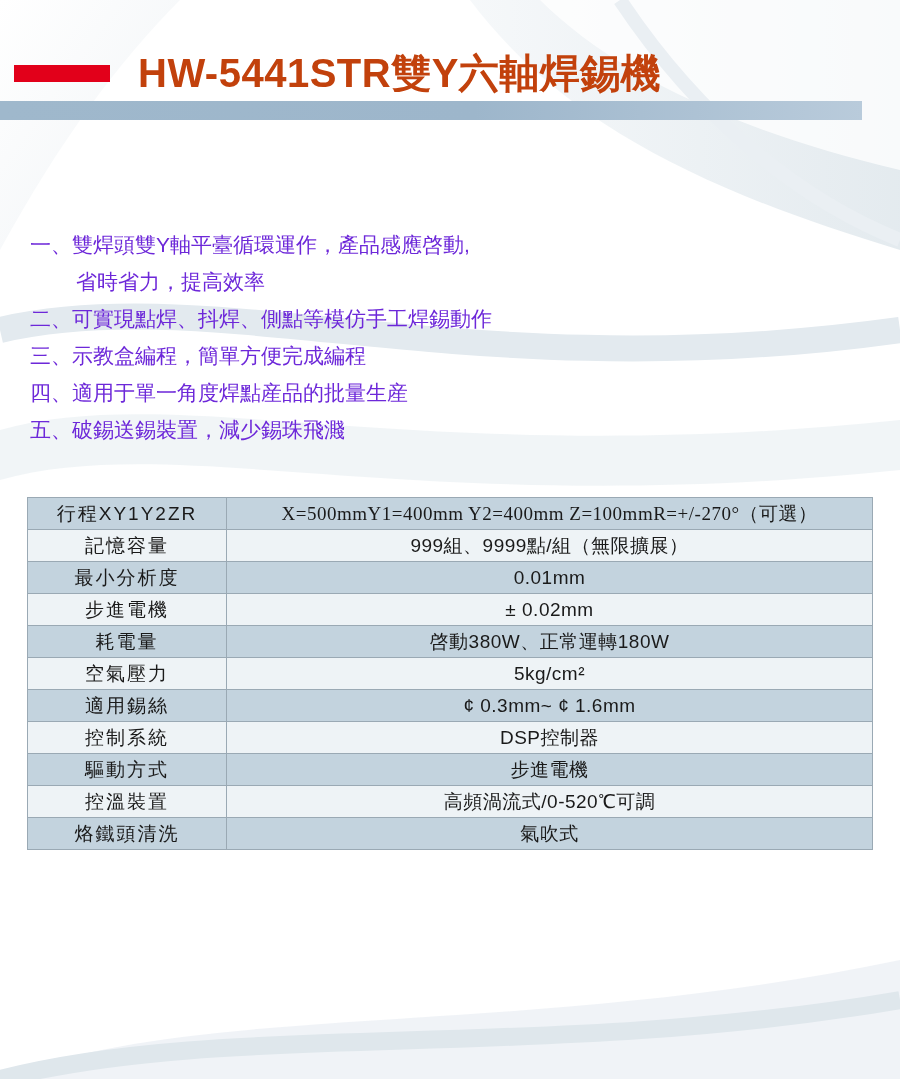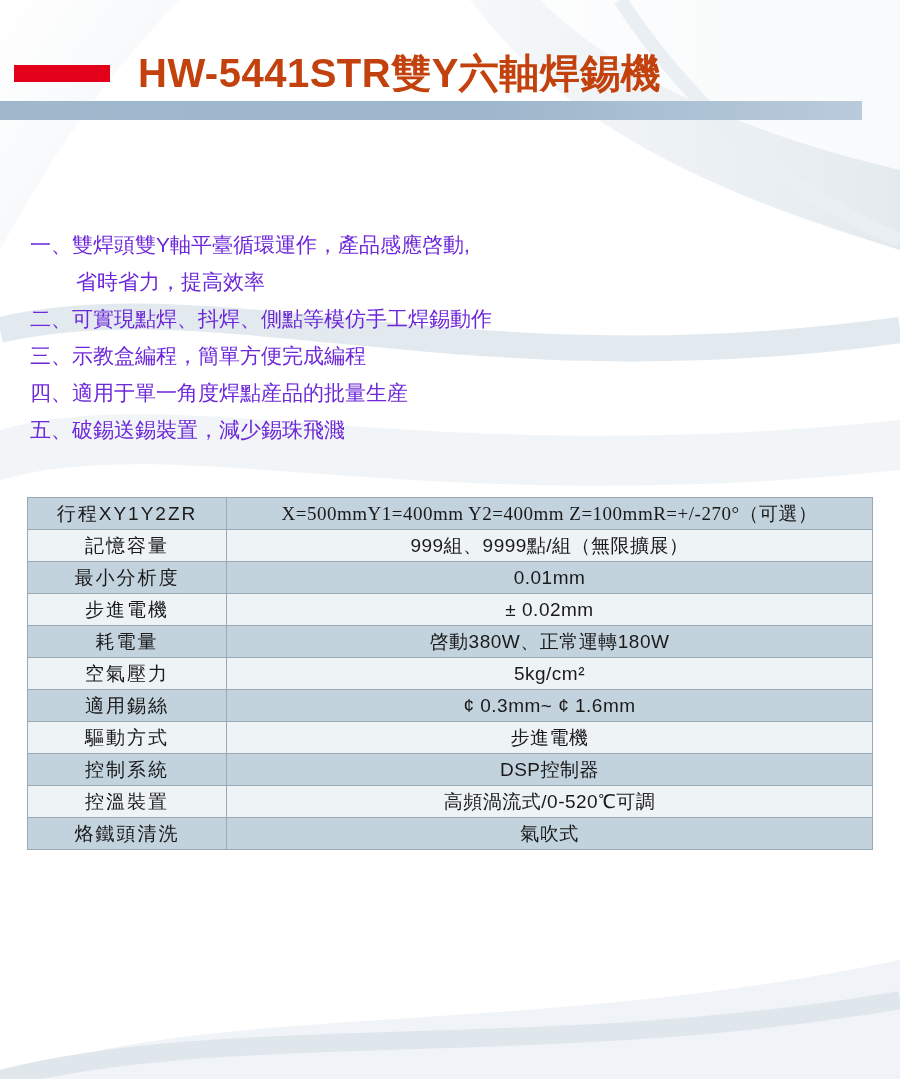--- a/index.html
+++ b/index.html
@@ -188,28 +188,28 @@
       </tr>
       <tr>
         <td class="label">空氣壓力</td>
         <td class="value">5kg/cm²</td>
       </tr>
       <tr>
         <td class="label">適用錫絲</td>
         <td class="value">¢ 0.3mm~ ¢ 1.6mm</td>
       </tr>
       <tr>
+        <td class="label">控制系統</td>
+        <td class="value">DSP控制器</td>
+      </tr>
+      <tr>
         <td class="label">驅動方式</td>
         <td class="value">步進電機</td>
       </tr>
       <tr>
-        <td class="label">控制系統</td>
-        <td class="value">DSP控制器</td>
-      </tr>
-      <tr>
         <td class="label">控溫裝置</td>
         <td class="value">高頻渦流式/0-520℃可調</td>
       </tr>
       <tr>
         <td class="label">烙鐵頭清洗</td>
         <td class="value">氣吹式</td>
       </tr>
     </tbody>
   </table>
 </div>

